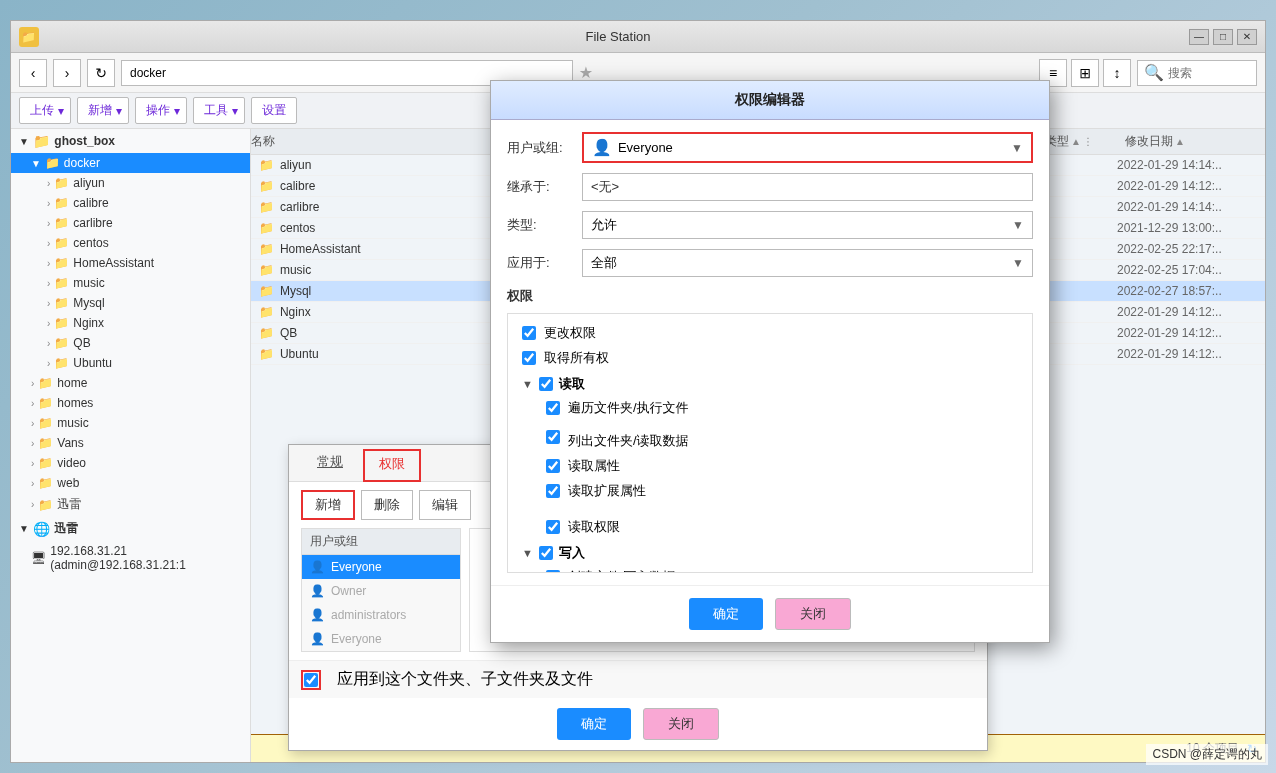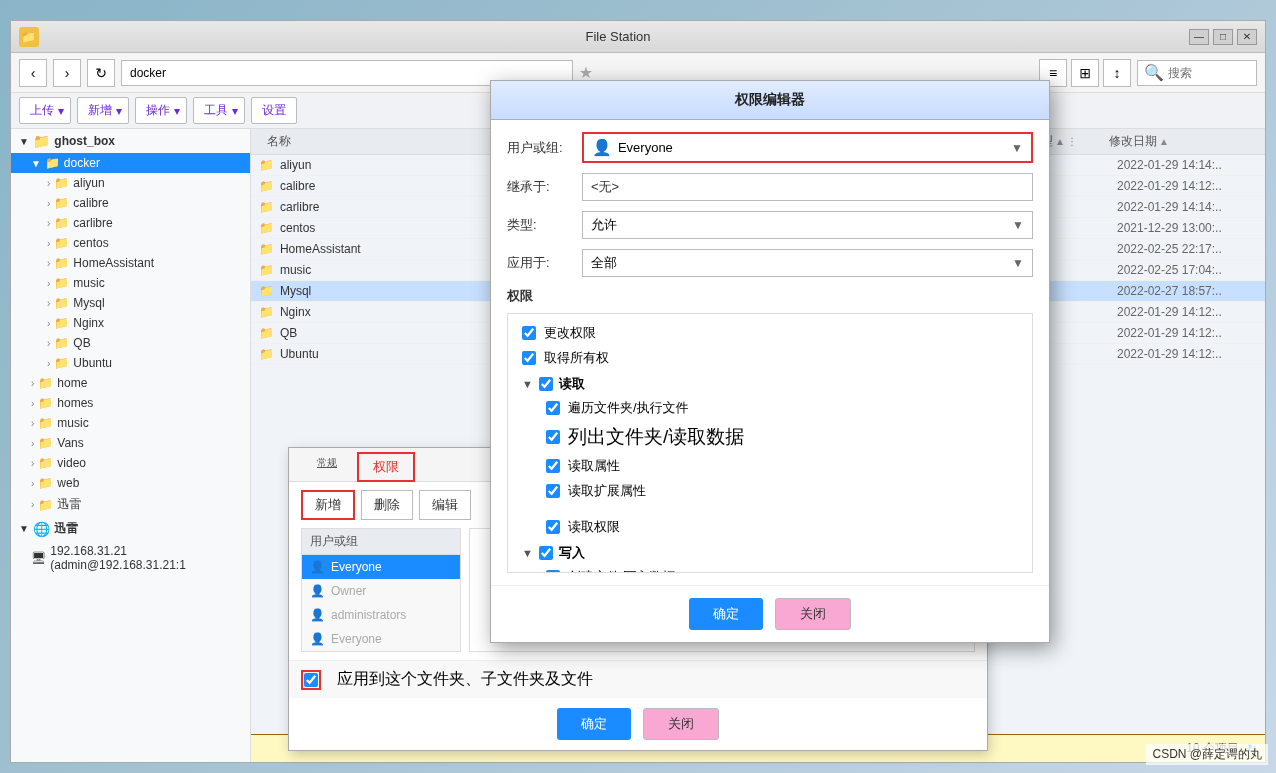--- a/index.html
+++ b/index.html
@@ -41,21 +41,21 @@
     .sidebar-group { font-size: 12px; }
     .sidebar-group-header { display: flex; align-items: center; padding: 4px 8px; color: #333; font-weight: bold; cursor: pointer; gap: 4px; }
     .sidebar-indent1 { padding-left: 20px; }
     .sidebar-indent2 { padding-left: 36px; }
     .triangle { font-size: 10px; }
     .folder-icon { color: #f0c040; font-size: 14px; }
     .folder-icon-sm { color: #f0c040; font-size: 12px; }
 
     
     .main-content { flex: 1; display: flex; flex-direction: column; overflow: hidden; }
-    .file-list-header { display: flex; align-items: flex-start; padding: 4px 16px; background: #e8ecf0; border-bottom: 1px solid #ddd; font-size: 12px; color: #555; flex-shrink: 0; }
+    .file-list-header { display: flex; align-items: flex-start; padding: 4px 0; background: #e8ecf0; border-bottom: 1px solid #ddd; font-size: 12px; color: #555; flex-shrink: 0; }
     .file-list-header .col-name { flex: 1; }
     .file-list-header .col-type { width: 80px; display: flex; align-items: center; gap: 2px; }
     .file-list-header .col-date { width: 140px; display: flex; align-items: center; gap: 2px; }
 
     .file-list { flex: 1; overflow-y: auto; }
     .file-row { display: flex; align-items: center; padding: 3px 8px; font-size: 12px; color: #333; border-bottom: 1px solid #f0f0f0; gap: 4px; }
     .file-row.selected { background: #c8e0ff; }
     .file-row .col-name { flex: 1; display: flex; align-items: center; gap: 6px; }
     .file-row .col-type { width: 80px; }
     .file-row .col-date { width: 140px; color: #666; }
@@ -342,21 +342,21 @@
         <span>10 个项目</span>
         <span style="color:#1a8cff;cursor:pointer;">↻</span>
       </div>
     </div>
   </div>
 </div>
 
 <div style="position:absolute; bottom:22px; left:50%; transform:translateX(-50%); width:700px; background:#fff; border:1px solid #aaa; box-shadow:2px 4px 12px rgba(0,0,0,0.2); z-index:50;">
 
   <div style="display:flex; border-bottom:1px solid #ddd; padding:0 12px; background:#f5f5f5;">
-    <div style="padding:8px 16px; font-size:10px; cursor:pointer; color:#555; border-bottom:2px solid transparent;text-decoration:underline;">常规</div>
+    <div style="padding:8px 16px; font-size:13px; cursor:pointer; color:#555; border-bottom:2px solid transparent;text-decoration:underline;">常规</div>
     <div style="padding:8px 16px; font-size:13px; cursor:pointer; color:#e83030; border:2px solid #e83030; margin:4px 4px -1px; padding:4px 14px;">权限</div>
   </div>
 
   <div style="display:flex; gap:6px; padding:8px 12px;">
     <button style="padding:4px 12px; font-size:13px; border:2px solid #e83030; background:#fff; color:#333; cursor:pointer;">新增</button>
     <button style="padding:4px 12px; font-size:13px; border:1px solid #bbb; background:#fff; color:#333; cursor:pointer;">删除</button>
     <button style="padding:4px 12px; font-size:13px; border:1px solid #bbb; background:#fff; color:#333; cursor:pointer;">编辑</button>
   </div>
 
   <div style="display:flex; padding:0 12px 8px;">
@@ -450,21 +450,21 @@
         <input type="checkbox" checked="" style="accent-color: rgb(26, 140, 255); width: 14px; height: 14px;">
         <span style="font-size:13px;font-weight:bold;">读取</span>
       </div>
       <div style="margin-left:24px;">
         <div style="display:flex;align-items:center;gap:8px;margin-bottom:7px;">
           <input type="checkbox" checked="" style="accent-color: rgb(26, 140, 255); width: 14px; height: 14px;">
           <span style="font-size:13px;">遍历文件夹/执行文件</span>
         </div>
         <div style="display:flex;align-items:center;gap:8px;margin-bottom:7px;">
           <input type="checkbox" checked="" style="accent-color: rgb(26, 140, 255); width: 14px; height: 14px;">
-          <span style="font-size:19px;">列出文件夹/读取数据</span>
+          <span style="font-size:13px;margin-top:8px;">列出文件夹/读取数据</span>
         </div>
         <div style="display:flex;align-items:center;gap:8px;margin-bottom:7px;">
           <input type="checkbox" checked="" style="accent-color: rgb(26, 140, 255); width: 14px; height: 14px;">
           <span style="font-size:13px;">读取属性</span>
         </div>
         <div style="display:flex;align-items:center;gap:8px;margin-bottom:18px;">
           <input type="checkbox" checked="" style="accent-color: rgb(26, 140, 255); width: 14px; height: 14px;">
           <span style="font-size:13px;">读取扩展属性</span>
         </div>
         <div style="display:flex;align-items:center;gap:8px;margin-bottom:7px;">

